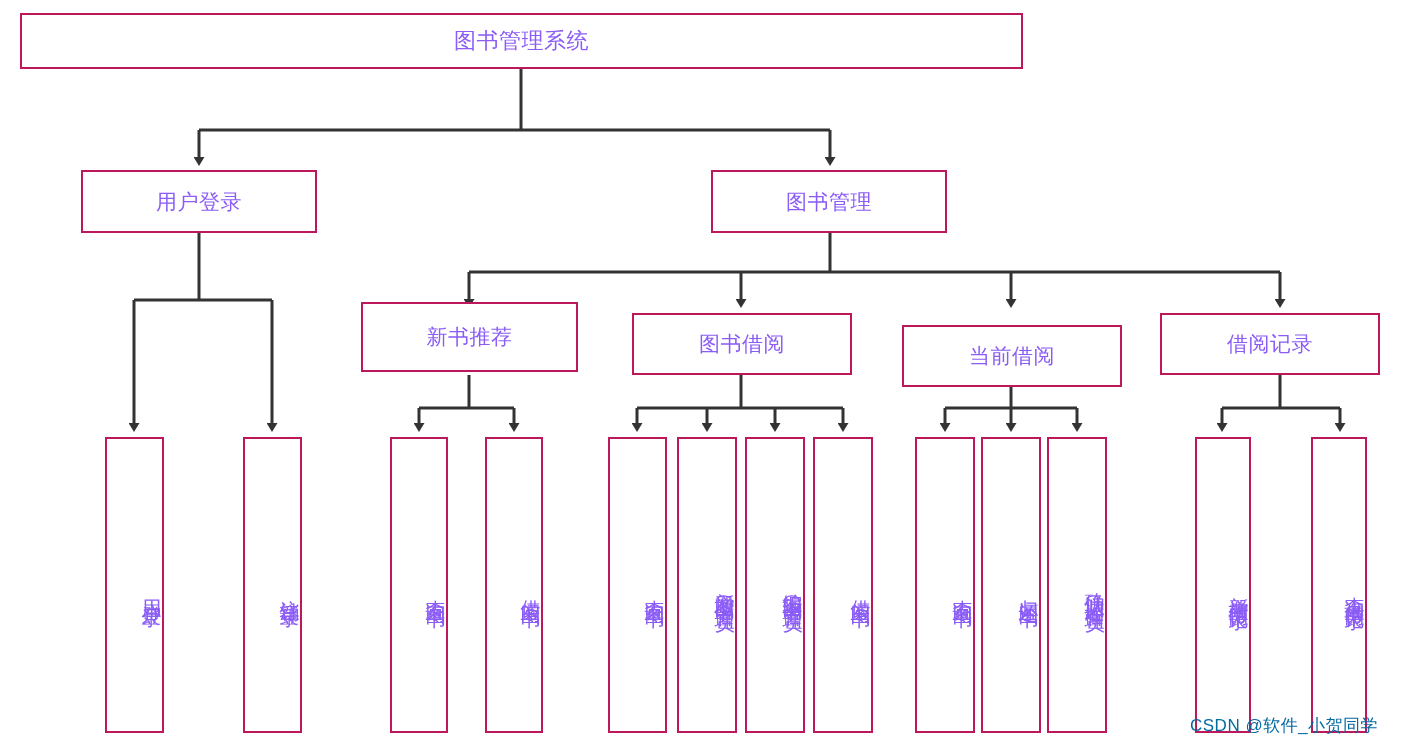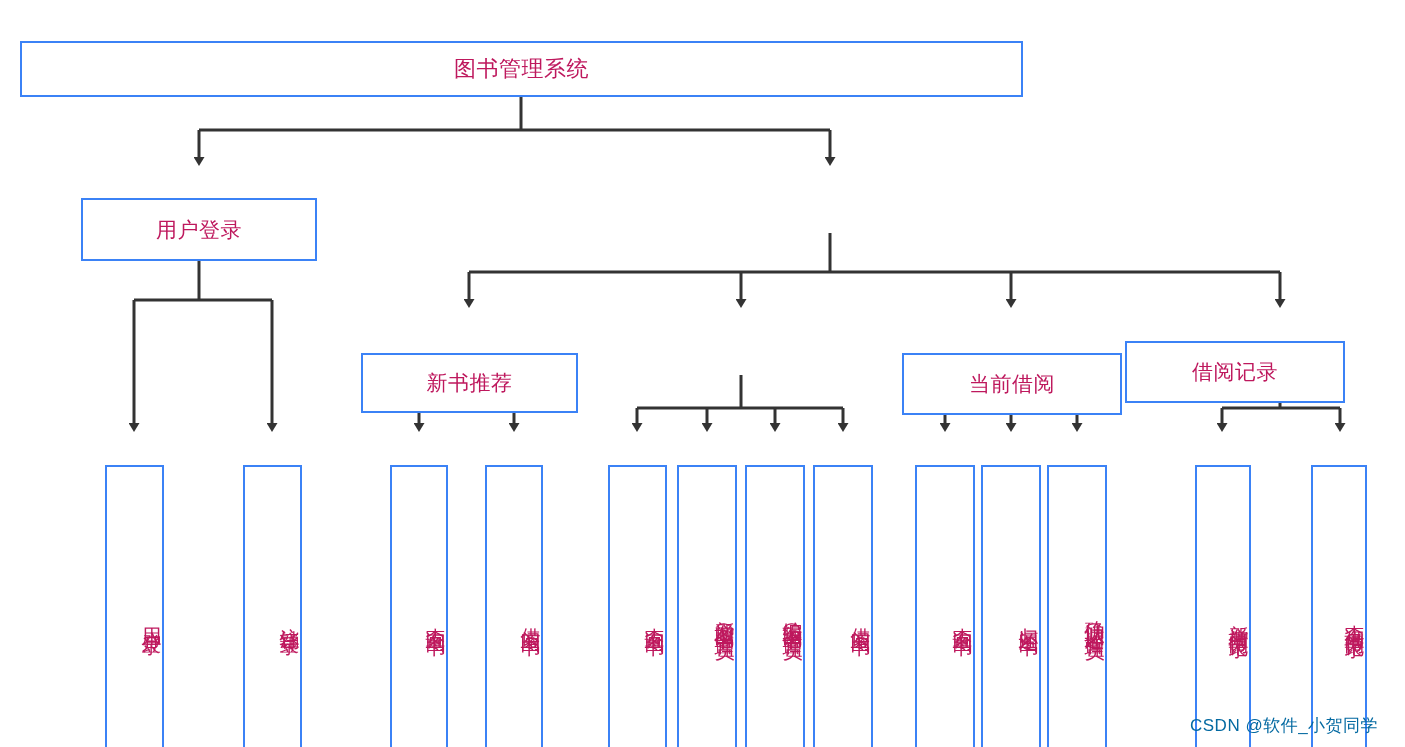--- a/index.html
+++ b/index.html
@@ -26,26 +26,25 @@
     left: 0;
     top: 0;
     width: 1405px;
     height: 747px;
     pointer-events: none;
   }
   .node {
     position: absolute;
     box-sizing: border-box;
     background: #ffffff;
-    border: 2px solid #3b82f6;
+    border: 2px solid #be185d;
     display: flex;
     align-items: center;
     justify-content: center;
-    color: #be185d;
-    margin-top: 28px;
+    color: #8b5cf6;
   }
   .node.horiz {
     font-size: 21px;
     letter-spacing: 0.5px;
     line-height: 1.2;
   }
   .node.root {
     font-size: 22px;
   }
   .node.leaf {
@@ -119,24 +118,26 @@
       <path d="M1280,375 L1280,408"></path>
       <path d="M1222,408 L1340,408"></path>
       <path d="M1222,408 L1222,424" marker-end="url(#arrow)"></path>
       <path d="M1340,408 L1340,424" marker-end="url(#arrow)"></path>
     </g>
   </svg>
 
   <div class="node horiz root" style="left:20px; top:13px; width:1003px; height:56px;">图书管理系统</div>
 
   <div class="node horiz" style="left:81px; top:170px; width:236px; height:63px;">用户登录</div>
+  <div class="node horiz" style="left:711px; top:170px; width:236px; height:63px;">图书管理</div>
 
-  <div class="node horiz" style="left:361px; top:325px; width:217px; height:60px;">新书推荐</div>
+  <div class="node horiz" style="left:361px; top:302px; width:217px; height:70px;">新书推荐</div>
+  <div class="node horiz" style="left:632px; top:313px; width:220px; height:62px;">图书借阅</div>
   <div class="node horiz" style="left:902px; top:325px; width:220px; height:62px;">当前借阅</div>
-  <div class="node horiz" style="left:1125px; top:313px; width:220px; height:62px;">借阅记录</div>
+  <div class="node horiz" style="left:1160px; top:313px; width:220px; height:62px;">借阅记录</div>
 
   <div class="node leaf" style="left:105px; top:437px; width:59px; height:296px;">用户登录</div>
   <div class="node leaf" style="left:243px; top:437px; width:59px; height:296px;">注销登录</div>
 
   <div class="node leaf" style="left:390px; top:437px; width:58px; height:296px;">查询图书</div>
   <div class="node leaf" style="left:485px; top:437px; width:58px; height:296px;">借阅图书</div>
 
   <div class="node leaf" style="left:608px; top:437px; width:59px; height:296px;">查询图书</div>
   <div class="node leaf" style="left:677px; top:437px; width:60px; height:296px;">新增图书（管理员）</div>
   <div class="node leaf" style="left:745px; top:437px; width:60px; height:296px;">编辑图书（管理员）</div>

